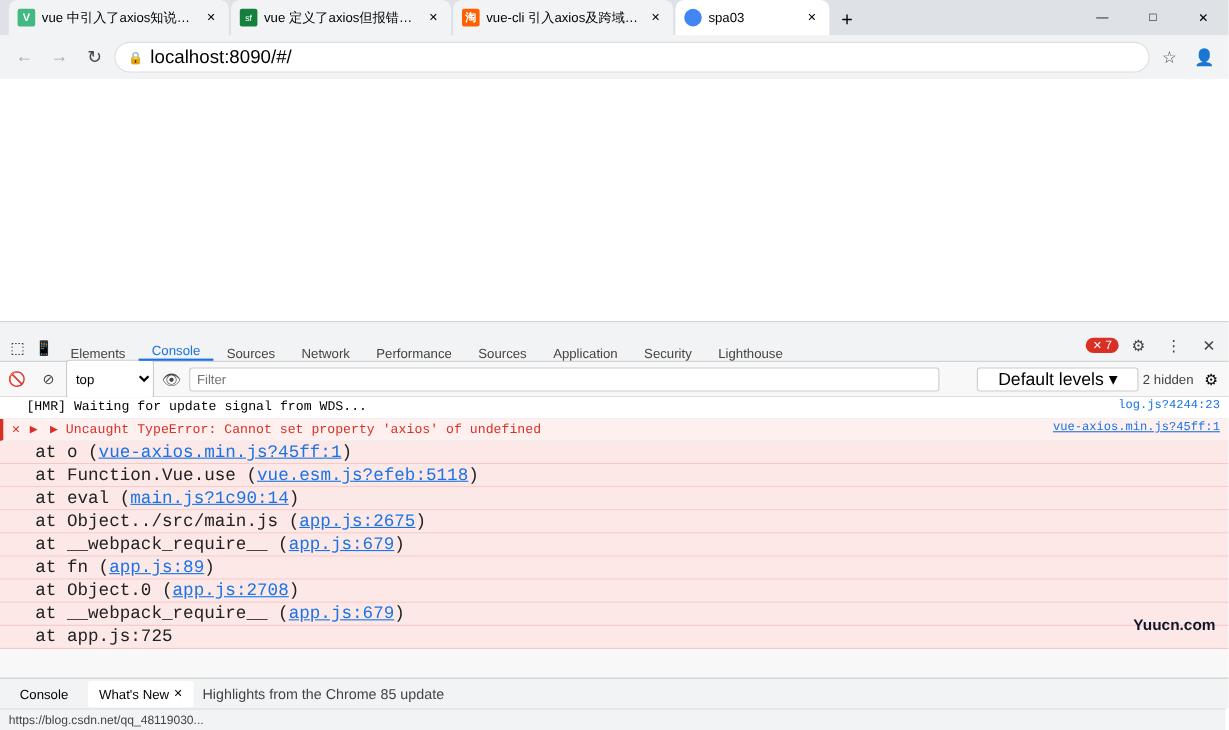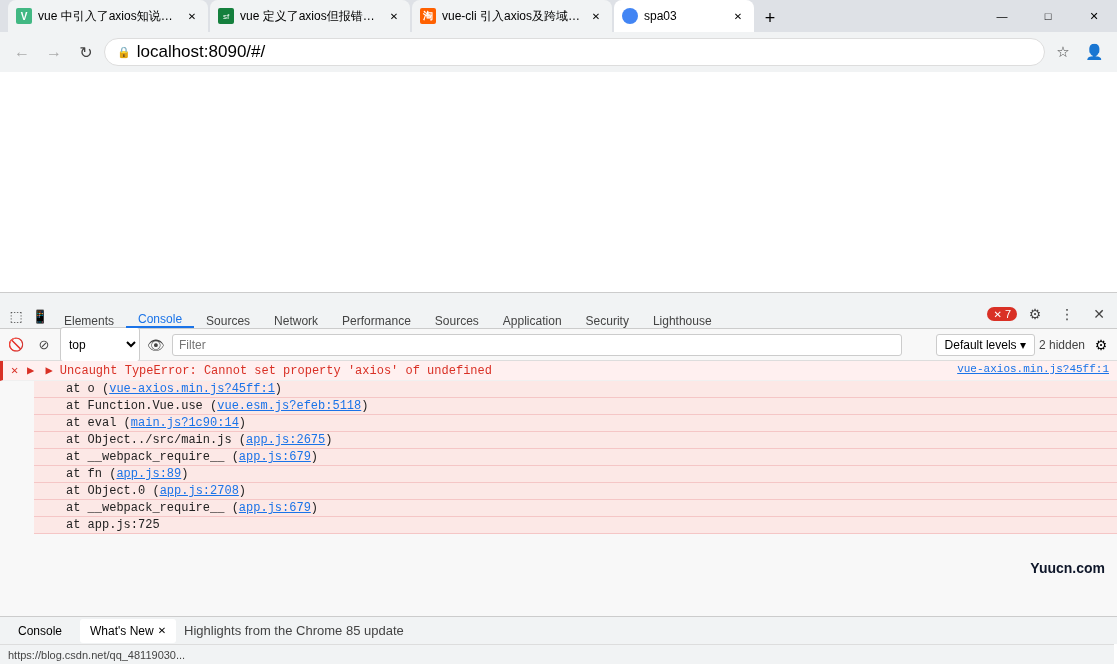--- a/index.html
+++ b/index.html
@@ -255,22 +255,22 @@
       border: 1px solid #ccc;
       border-radius: 3px;
       font-size: 12px;
       padding: 0 6px;
       background: #fff;
     }
     .default-levels {
       height: 22px;
       border: 1px solid #ccc;
       border-radius: 3px;
-      font-size: 12px;
-      padding: 0 8px;
+      font-size: 16px;
+      padding: 0 18px;
       background: #fff;
       cursor: pointer;
       display: flex;
       align-items: center;
       gap: 4px;
       white-space: nowrap;
       margin-left: 30px;
     }
     .hidden-count {
       margin-left: auto;
@@ -323,24 +323,23 @@
     }
     .error-text { color: #d93025; }
     .link-text { color: #1a73e8; text-decoration: underline; cursor: pointer; }
     .expand-arrow {
       margin-right: 4px;
       cursor: pointer;
     }
     .stack-line {
       padding: 1px 8px 1px 32px;
       background: #fce8e6;
-      font-size: 12px;
+      font-size: 16px;
       color: #222;
       border-bottom: 1px solid #f5c6c6;
-      margin-left: 34px;
     }
 
     
     .bottom-bar {
       height: 28px;
       background: #f1f3f4;
       border-top: 1px solid #ccc;
       display: flex;
       align-items: center;
       padding: 0 8px;
@@ -561,20 +560,25 @@
       <input class="filter-input" placeholder="Filter" style="">
       <div class="default-levels">
         <span>Default levels ▾</span>
       </div>
       <span class="hidden-count">2 hidden</span>
       <div class="settings-btn">⚙</div>
     </div>
 
     <div class="console-output">
 
+      <div class="console-row info">
+        <span class="console-row-icon"></span>
+        <span class="console-row-content">[HMR] Waiting for update signal from WDS...</span>
+        <span class="console-row-source">log.js?4244:23</span>
+      </div>
 
       <div class="console-row error">
         <span class="console-row-icon" style="color:#d93025;">✕</span>
         <span class="console-row-content error-text">
           <span class="expand-arrow">▶</span>
           <span>▶ Uncaught TypeError: Cannot set property 'axios' of undefined</span>
         </span>
         <span class="console-row-source link-text">vue-axios.min.js?45ff:1</span>
       </div>
 

